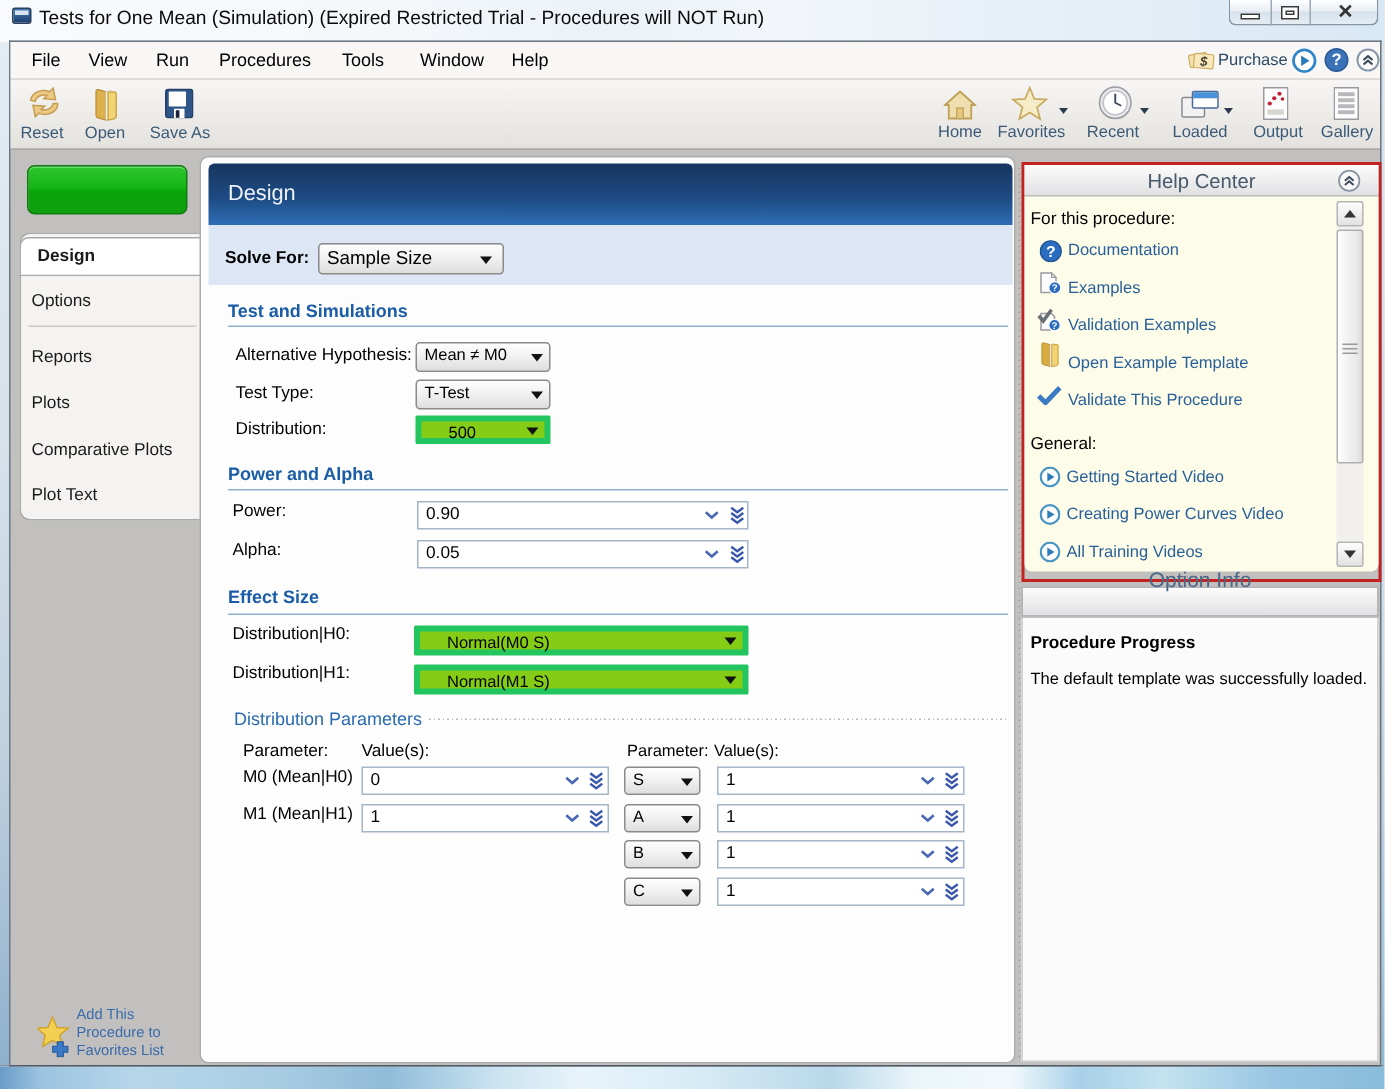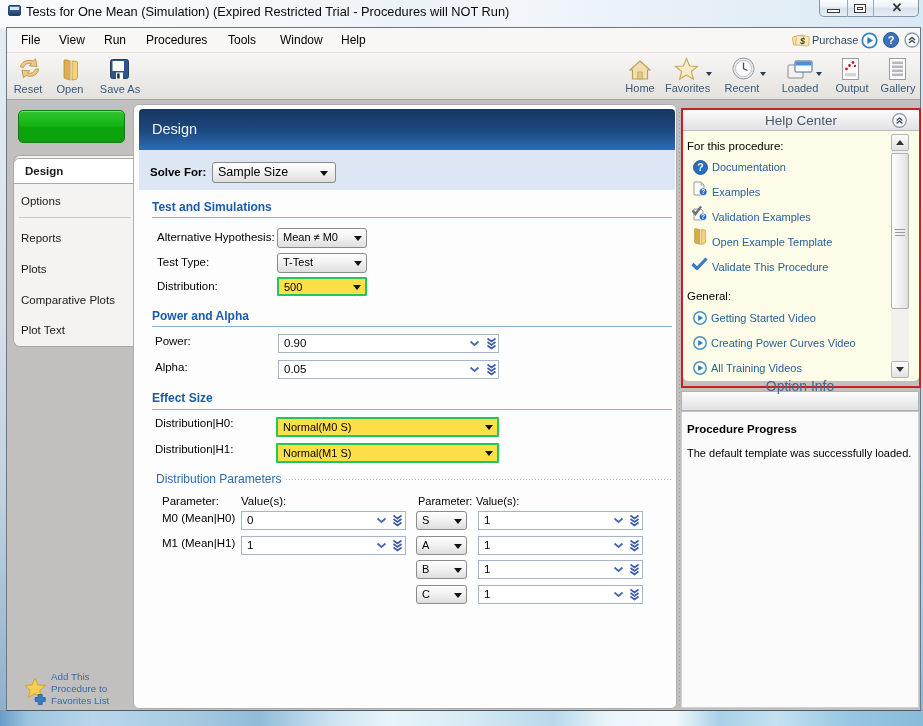--- a/index.html
+++ b/index.html
@@ -1,20 +1,20 @@
 <!DOCTYPE html>
 <html><head><meta charset="utf-8">
 <style>
 *{margin:0;padding:0;box-sizing:border-box;font-family:"Liberation Sans",sans-serif;}
 body{width:923px;height:726px;overflow:hidden;}
 #win{position:absolute;left:0;top:0;width:923px;height:726px;background:#e9f1f8;overflow:hidden;}
 .ab{position:absolute;}
 .lbl{position:absolute;font-size:11.5px;color:#000;line-height:16px;white-space:nowrap;}
 .combo{position:absolute;border:1px solid #8a8a8a;border-radius:3px;background:linear-gradient(#fefefe,#f2f2f2 45%,#dedede);font-size:11px;color:#000;line-height:17px;padding-left:5px;white-space:nowrap;}
-.combow{position:absolute;border:2px solid #22c55e;border-radius:1px;background:#fde047;font-size:11px;color:#000;line-height:17px;padding-left:5px;white-space:nowrap;}
+.combow{position:absolute;border:4px solid #22c55e;border-radius:1px;background:#84cc16;font-size:11px;color:#000;line-height:17px;padding-left:18px;white-space:nowrap;}
 .carrow{position:absolute;right:4px;top:50%;margin-top:-2px;width:0;height:0;border-left:4px solid transparent;border-right:4px solid transparent;border-top:5px solid #111;}
 .vin{position:absolute;border:1px solid #a3b6c9;background:#fff;font-size:11.5px;color:#000;line-height:16px;padding-left:5px;}
 .sechead{position:absolute;font-size:12px;font-weight:bold;color:#1a5ca6;line-height:14px;white-space:nowrap;}
 .secline{position:absolute;height:1px;background:#8fafd2;}
 .hlink{position:absolute;font-size:11px;color:#2a6099;line-height:15px;white-space:nowrap;}
 .hblack{position:absolute;font-size:11.5px;color:#000;line-height:15px;white-space:nowrap;}
 .menuitem{position:absolute;top:0;font-size:12px;color:#000;line-height:24px;}
 .tablbl{position:absolute;left:21px;font-size:11.5px;color:#1a1a1a;line-height:16px;white-space:nowrap;}
 .tlabel{position:absolute;font-size:11px;color:#3b5a77;line-height:12px;text-align:center;white-space:nowrap;}
 </style></head>

